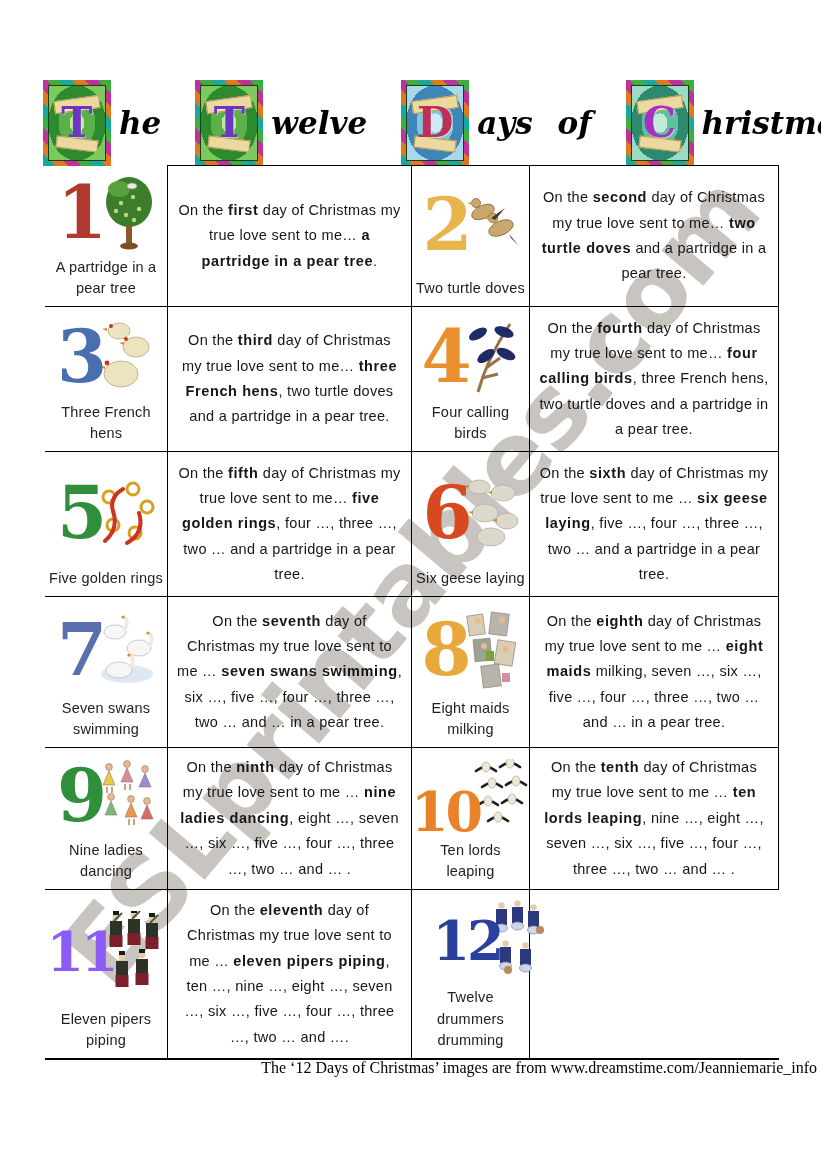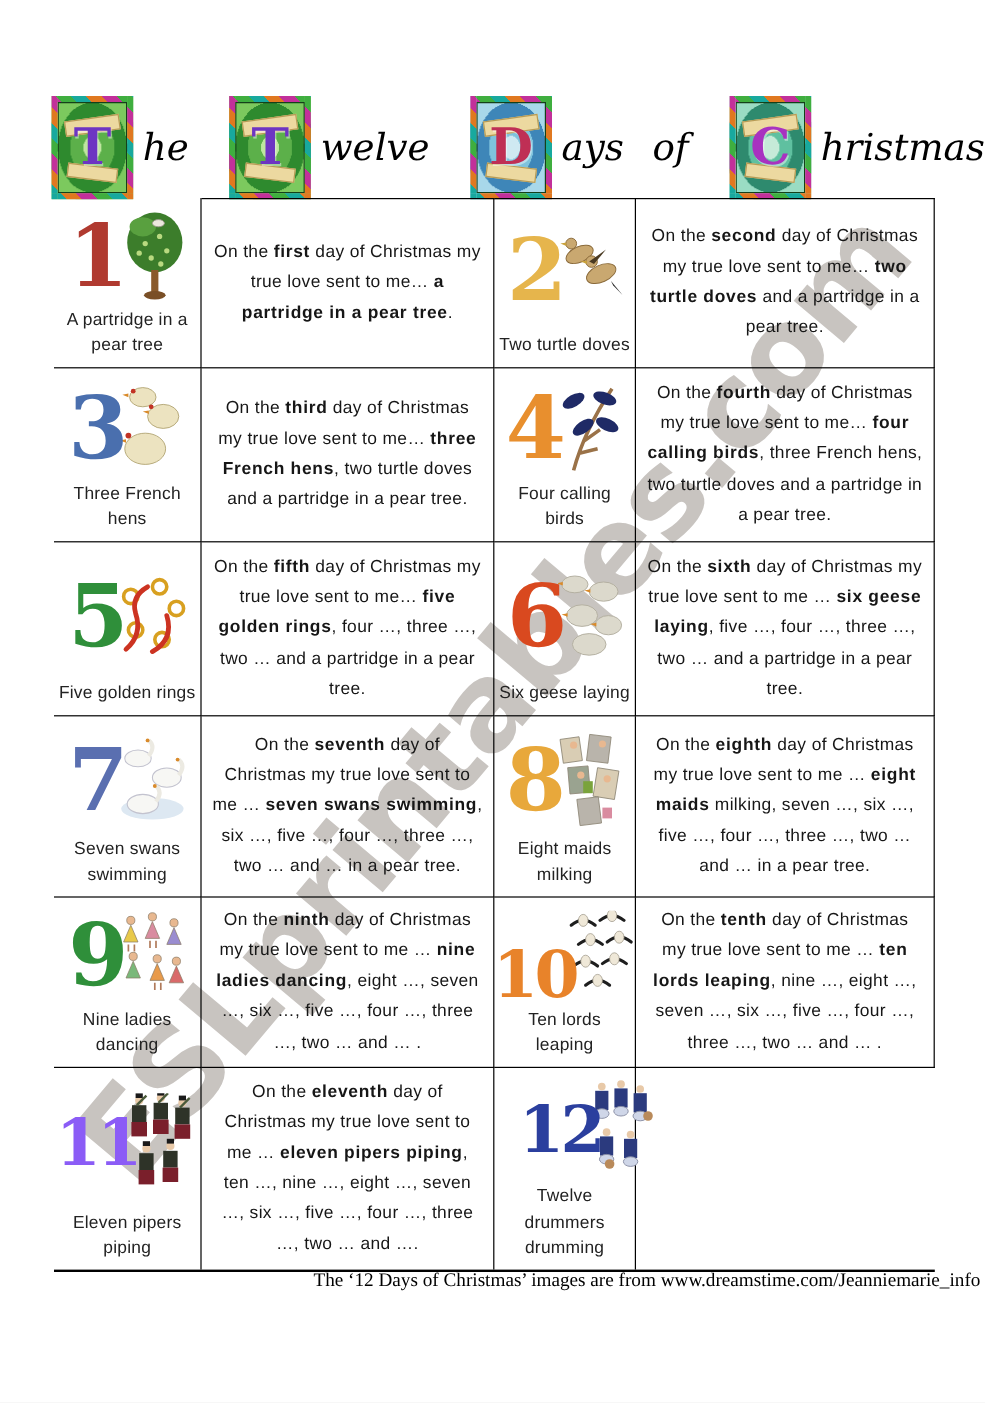--- a/index.html
+++ b/index.html
@@ -21,21 +21,21 @@
     border-image:repeating-linear-gradient(45deg,#18a99e 0 9px,#e07820 9px 18px,#c2309a 18px 27px,#3fae3f 27px 36px) 5;}
   .tile-t1,.tile-t2{background:radial-gradient(ellipse at 50% 50%,#bfe6a0 0 18%,#5cb04a 18% 45%,#2e8a2e 45% 70%,#7cc95e 70%);}
   .tile-d{background:radial-gradient(ellipse at 50% 50%,#cfe9f2 0 18%,#7fc3dd 18% 45%,#3e86b8 45% 70%,#a8d8ea 70%);}
   .tile-c{background:radial-gradient(ellipse at 50% 50%,#c5ead8 0 18%,#5fc0a0 18% 45%,#2e8a6e 45% 70%,#9adcc3 70%);}
   .tile::before{content:"";position:absolute;left:6px;right:6px;top:13px;height:11px;
     background:#ecd9a0;border:1px solid #b79b55;transform:rotate(-8deg);}
   .tile::after{content:"";position:absolute;left:8px;right:8px;bottom:11px;height:10px;
     background:#ecd9a0;border:1px solid #b79b55;transform:rotate(7deg);}
   .tletter{position:relative;z-index:2;font-family:"DejaVu Serif",serif;font-weight:bold;
     font-size:42px;line-height:1;text-shadow:1px 1px 0 rgba(255,255,255,.45);}
-  .trest{font-family:"DejaVu Serif",serif;font-style:italic;font-weight:normal;
+  .trest{font-family:"DejaVu Serif",serif;font-style:italic;font-weight:bold;
     font-size:31px;color:#000;word-spacing:14px;white-space:nowrap;}
   
   .grid{position:absolute;left:45px;top:165px;width:734px;z-index:1;
     display:grid;grid-template-columns:123px 244px 118px 249px;
     grid-template-rows:142px 145px 145px 151px 142px 168px;
     border-bottom:2px solid #000;}
   .cell{box-sizing:border-box;border-right:1px solid #000;border-bottom:1px solid #000;min-width:0;}
   .r1{border-top:1px solid #000;}
   .r1.c1{border-top:none;}
   .r6{border-bottom:none;}

